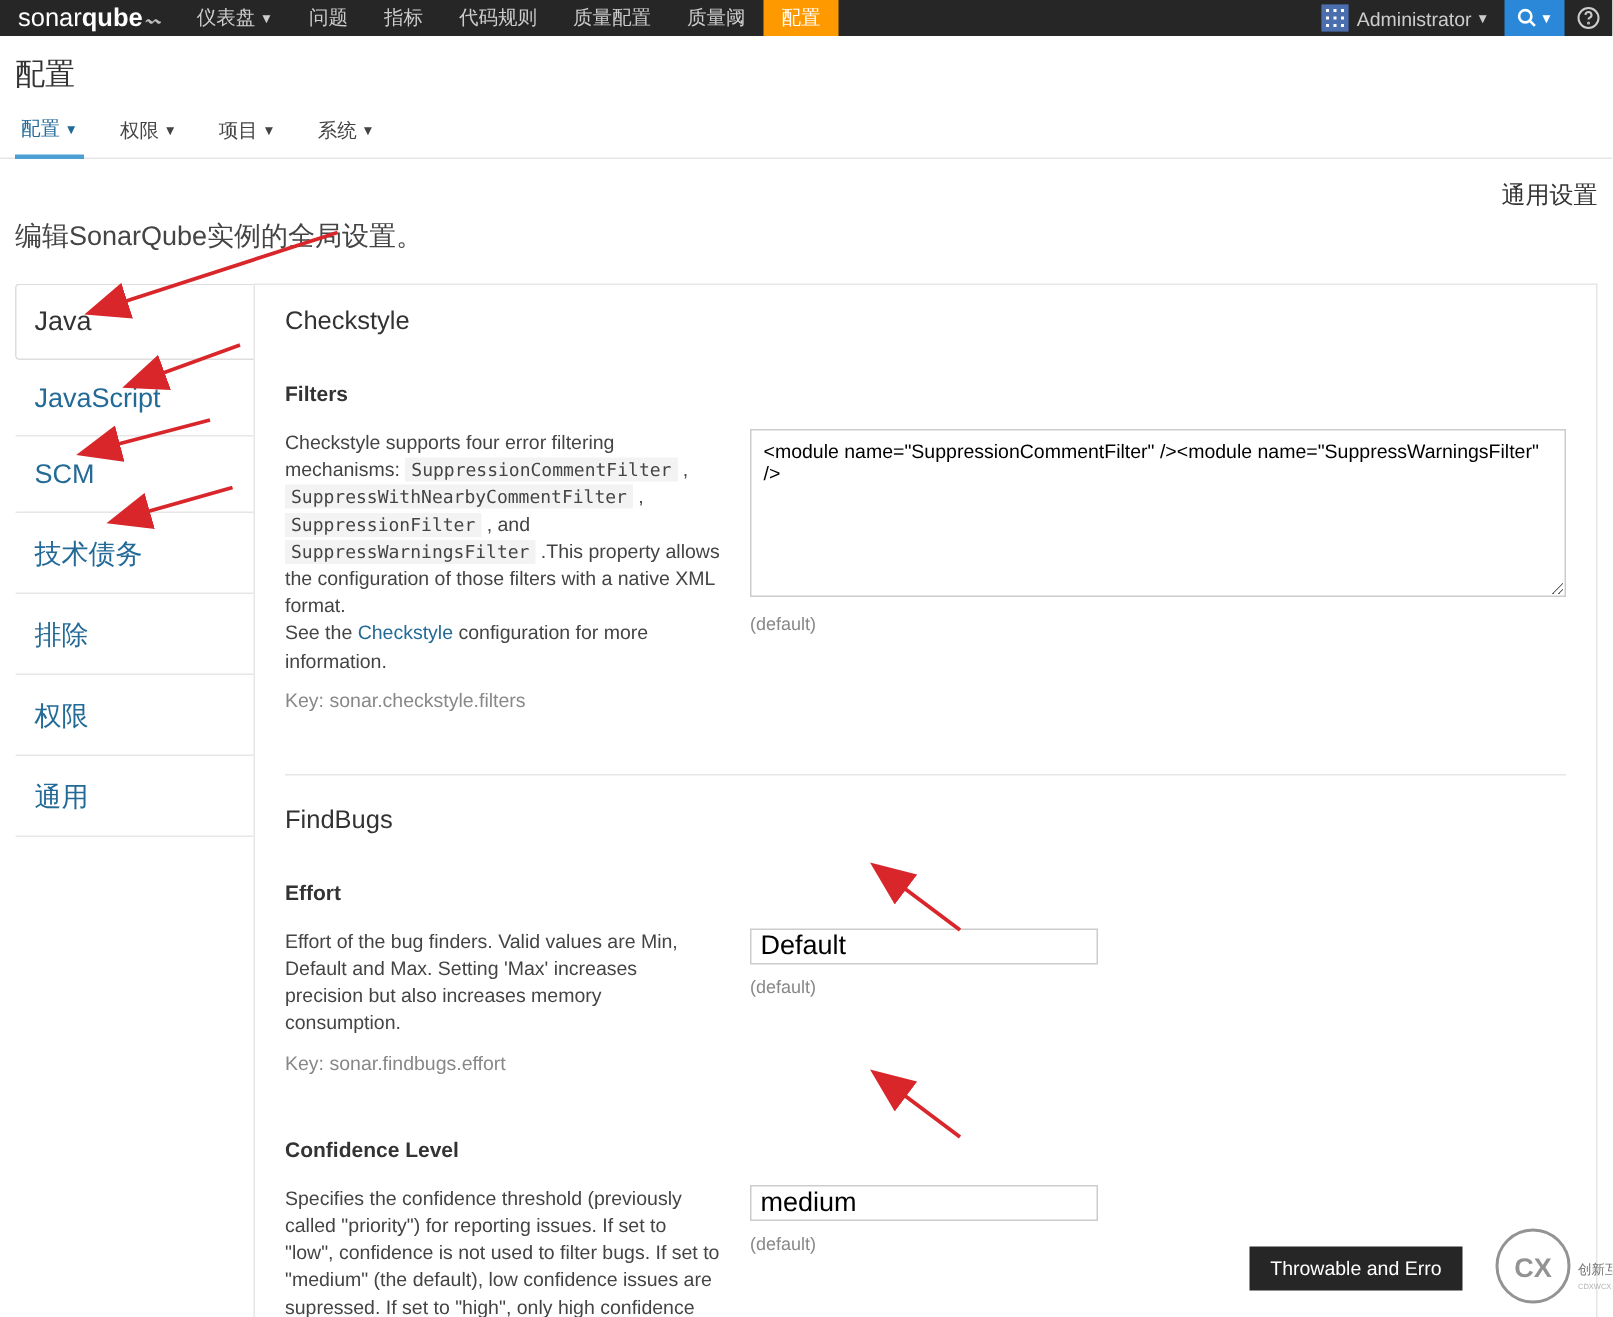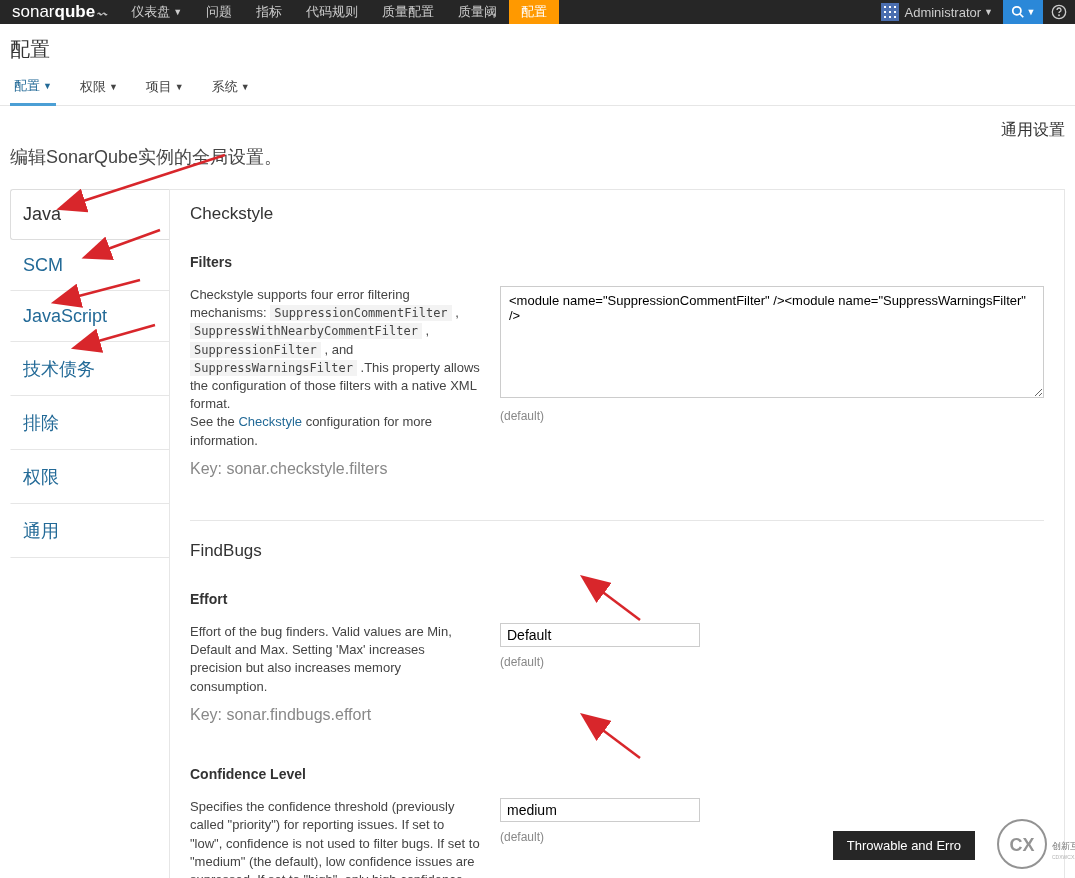--- a/index.html
+++ b/index.html
@@ -34,24 +34,24 @@
 .side-tab.active { color: #333; background: #fff; border: 1px solid #ddd; border-right: 1px solid #fff; border-top-left-radius: 3px; border-bottom-left-radius: 3px; }
 
 .main-panel { flex: 1; border: 1px solid #e6e6e6; margin-left: -1px; padding: 14px 20px 20px 20px; background: #fff; position: relative; }
 .panel-section-title { font-size: 17px; font-weight: 400; color: #333; margin-bottom: 30px; }
 .panel-subsection { margin-bottom: 20px; }
 .subsection-title { font-size: 14px; font-weight: 600; color: #333; margin-bottom: 16px; }
 .field-row { display: flex; margin-bottom: 40px; }
 .field-desc { width: 310px; flex-shrink: 0; padding-right: 20px; font-size: 13px; color: #444; line-height: 1.4; }
 .field-desc code { font-family: Consolas, monospace; background: #f3f3f3; padding: 1px 4px; font-size: 12px; }
 .field-desc a { color: #236a97; text-decoration: none; }
-.key-text { color: #888; font-size: 16px; margin-top: 8px; }
+.key-text { color: #888; font-size: 13px; margin-top: 8px; }
 .field-control { flex: 1; }
 .textarea-control { width: 100%; height: 112px; border: 1px solid #ccc; padding: 6px 8px; font-family: inherit; font-size: 13px; resize: both; }
-.text-input { width: 200px; border: 1px solid #ccc; padding: 4px 6px; font-size: 14px; height: 24px; }
+.text-input { width: 232px; border: 1px solid #ccc; padding: 4px 6px; font-size: 18px; height: 24px; }
 .default-label { color: #888; font-size: 12px; margin-top: 8px; }
 .divider { border: none; border-top: 1px solid #e6e6e6; margin: 20px 0; }
 
 .footer-notice { position: fixed; right: 100px; bottom: 18px; background: #262626; color: #fff; padding: 7px 14px; font-size: 13px; }
 .watermark { position: fixed; right: 0; bottom: 6px; width: 80px; height: 55px; opacity: 0.9; }
 </style>
 </head>
 <body>
 
 <div class="top-nav">
@@ -143,22 +143,22 @@
     </div>
 </div>
 
 <div class="content-area">
   <div class="section-title">通用设置</div>
   <div class="section-desc">编辑SonarQube实例的全局设置。</div>
 
   <div class="settings-layout">
     <div class="side-tabs">
       <div class="side-tab active">Java</div>
+      <div class="side-tab">JavaScript</div>
       <div class="side-tab">SCM</div>
-      <div class="side-tab">JavaScript</div>
       <div class="side-tab">技术债务</div>
       <div class="side-tab">排除</div>
       <div class="side-tab">权限</div>
       <div class="side-tab">通用</div>
     </div>
 
     <div class="main-panel">
       <div class="panel-section-title">Checkstyle</div>
 
       <div class="panel-subsection">

